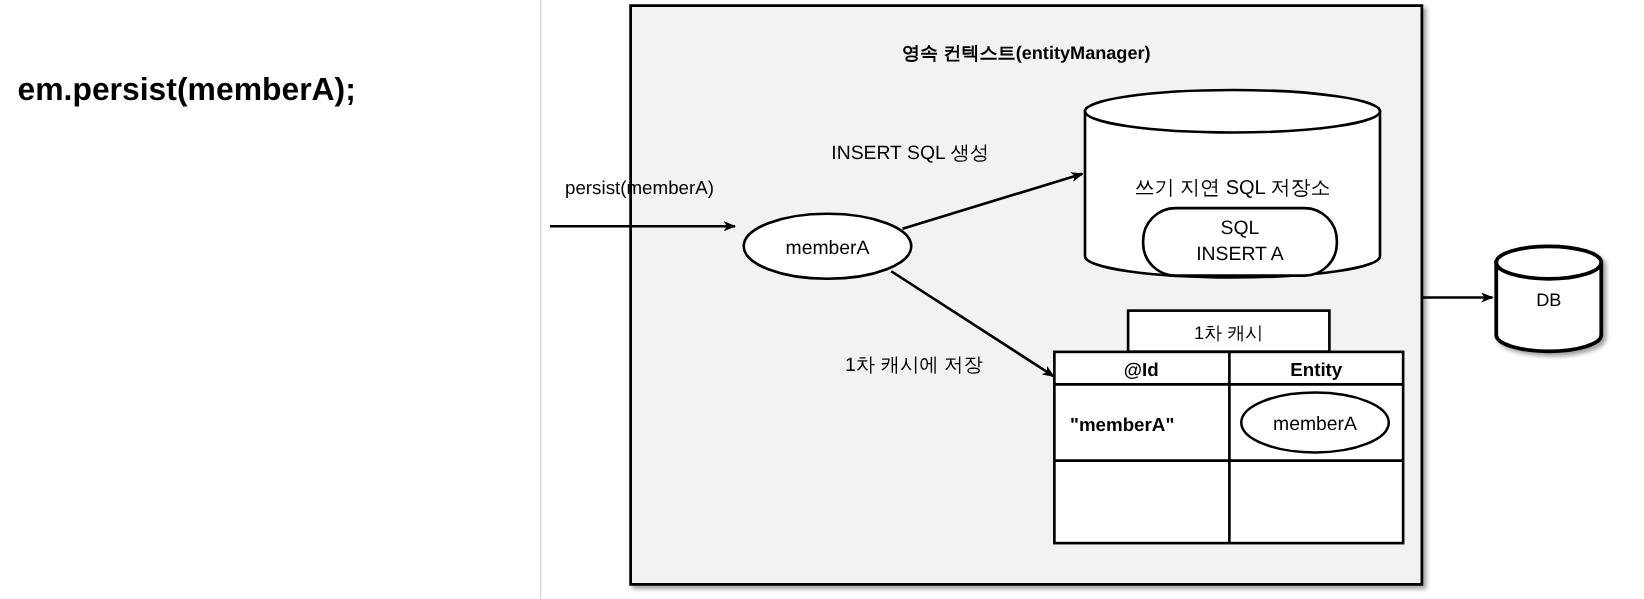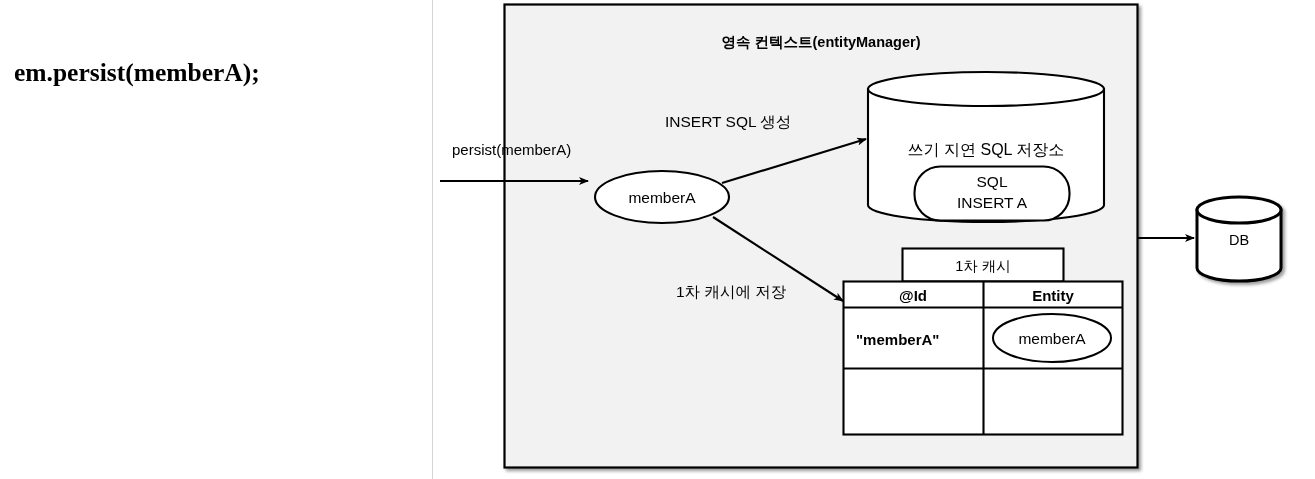--- a/index.html
+++ b/index.html
@@ -26,21 +26,21 @@
     top: 0;
     width: 432px;
     height: 479px;
     background: #ffffff;
   }
   #code-text {
     position: absolute;
     left: 14px;
     top: 58px;
     width: 410px;
-    font-family: Liberation Serif, serif;
+    font-family: Liberation Sans, sans-serif;
     font-weight: bold;
     font-size: 25.5px;
     letter-spacing: 0px;
     color: #000000;
     white-space: nowrap;
   }
   #pane-divider {
     position: absolute;
     left: 432px;
     top: 0;

